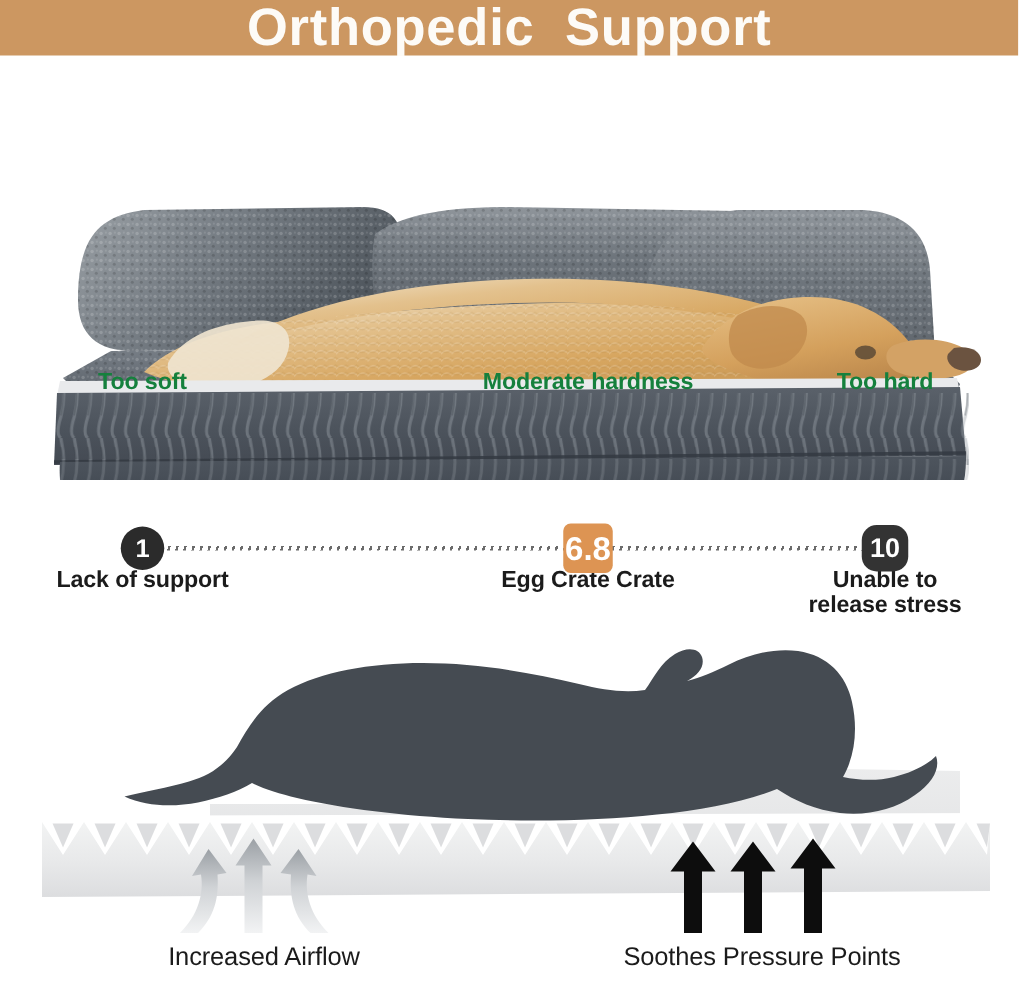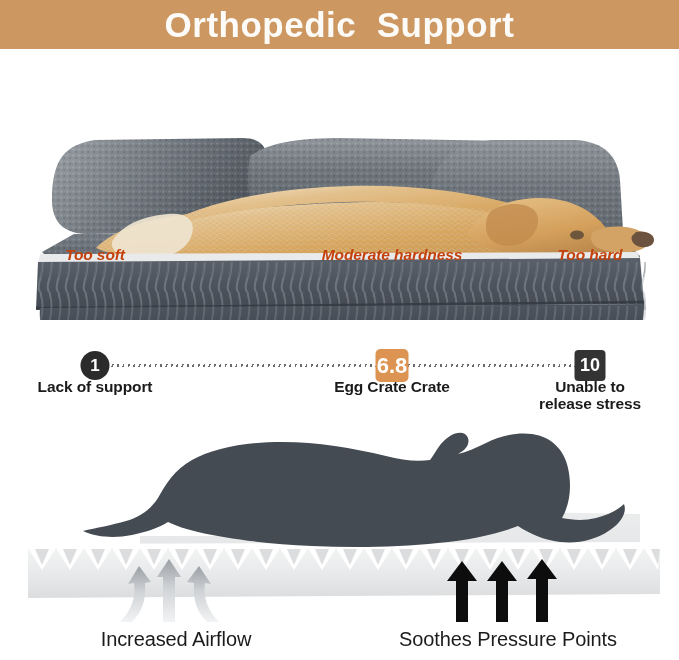--- a/index.html
+++ b/index.html
@@ -19,21 +19,21 @@
     overflow: hidden;
     background: #ffffff;
   }
 
   
   #banner {
     position: absolute;
     left: 0;
     top: 0;
     width: 679px;
-    height: 49px;
+    height: 37px;
     background: #cc9761;
     display: flex;
     align-items: center;
     justify-content: center;
   }
   #banner-title {
     color: #fdfbf7;
     font-family: "Liberation Sans", sans-serif;
     font-size: 35px;
     font-weight: bold;
@@ -79,23 +79,22 @@
     width: 0;
   }
   .stop-top {
     position: absolute;
     bottom: 58px;
     left: 50%;
     transform: translateX(-50%);
     white-space: nowrap;
     font-size: 15.5px;
     font-weight: bold;
-    color: #c2410c;
+    color: #15803d;
     letter-spacing: -0.1px;
-    font-style: italic;
   }
   .stop-bottom {
     position: absolute;
     top: 56px;
     left: 50%;
     transform: translateX(-50%);
     white-space: nowrap;
     font-size: 15.5px;
     font-weight: bold;
     color: #1b1b1b;
@@ -127,21 +126,21 @@
     height: 33px;
     top: 27px;
     border-radius: 5px;
     background: #dd9453;
     font-size: 22px;
   }
   .badge-square-dark {
     width: 31px;
     height: 31px;
     top: 28px;
-    border-radius: 4px;
+    border-radius: 10px;
     background: #333333;
     font-size: 18px;
   }
 
   
   #diagram {
     position: absolute;
     left: 0;
     top: 418px;
     width: 679px;
@@ -155,21 +154,21 @@
     left: 0;
     top: 628px;
     width: 679px;
     height: 32px;
   }
   .caption {
     position: absolute;
     top: 0;
     transform: translateX(-50%);
     white-space: nowrap;
-    font-size: 20px;
+    font-size: 17px;
     font-weight: normal;
     color: #1b1b1b;
     letter-spacing: -0.1px;
   }
 </style>
 </head>
 <body>
 
 <div id="page">
 

